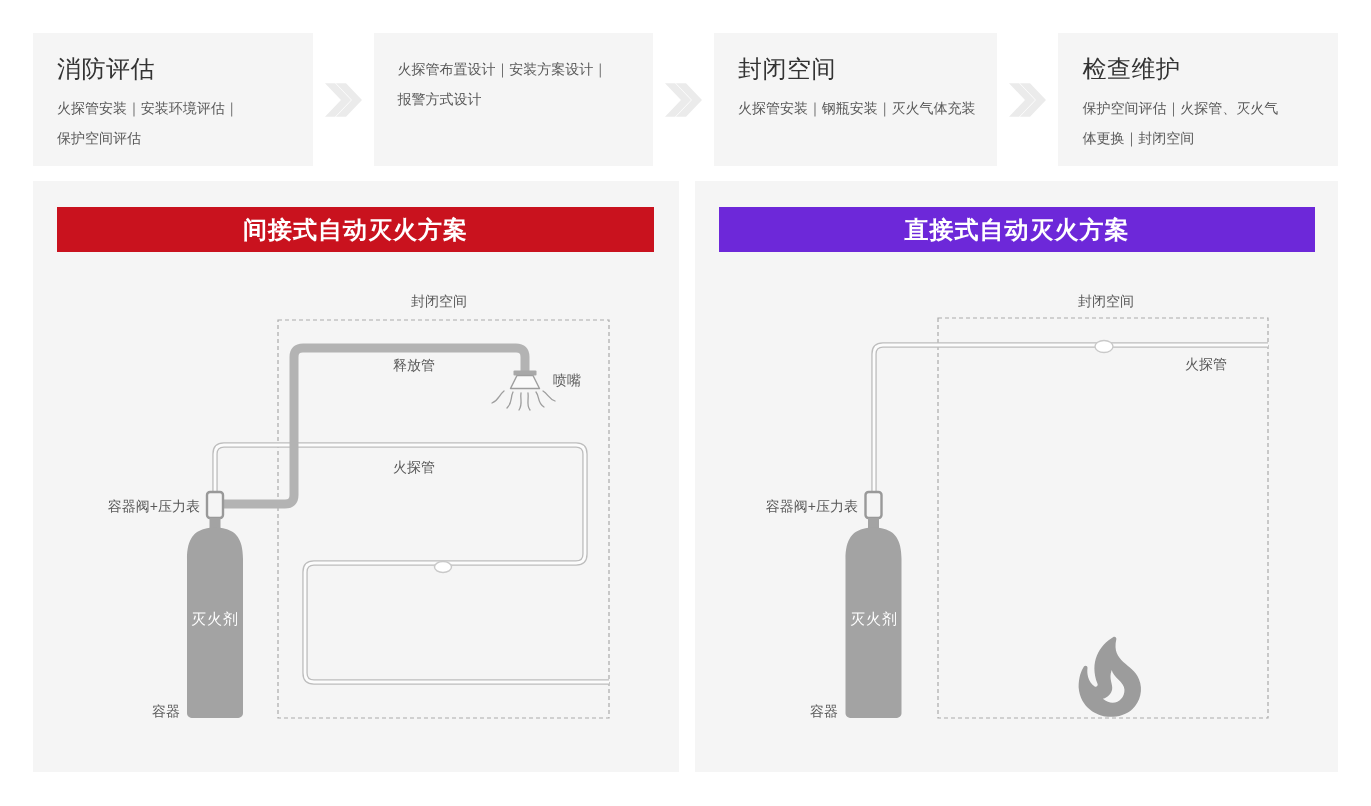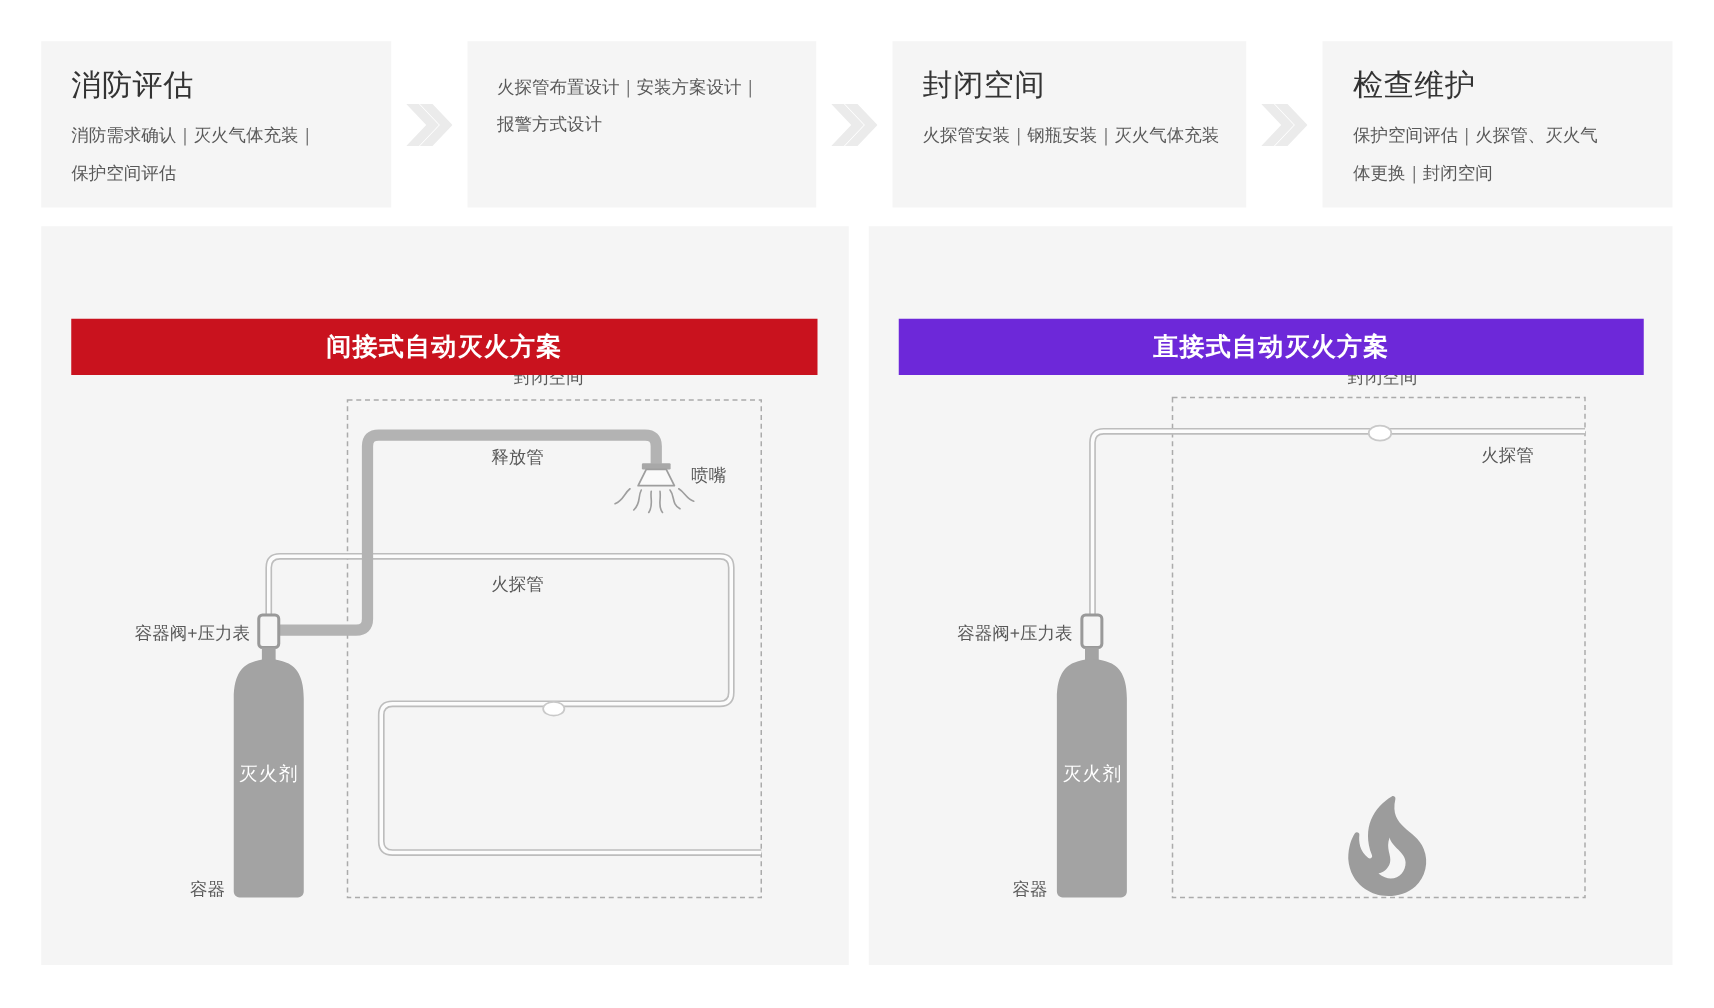--- a/index.html
+++ b/index.html
@@ -34,43 +34,42 @@
   .panels-row{
     position:absolute;left:33px;top:181px;display:flex;gap:16px;
   }
   .panel{
     position:relative;width:646px;height:591px;background:#f5f5f5;
   }
   .panel.right{width:643px;}
   .panel-title-bar{
     position:absolute;left:24px;top:26px;height:45px;
     display:flex;align-items:center;justify-content:center;
-    color:#ffffff;font-size:20px;font-weight:bold;letter-spacing:1px;
+    color:#ffffff;font-size:24px;font-weight:bold;letter-spacing:1px;
     z-index:2;
-    margin-top:48px;
   }
   .panel .panel-title-bar{width:597px;}
   .panel.right .panel-title-bar{width:596px;}
   .diagram{position:absolute;left:0;top:0;z-index:1;}
   .diagram text{
     font-family:"Liberation Sans","DejaVu Sans",sans-serif;
     font-size:14px;fill:#595959;
   }
   .diagram text.agent-text{fill:#ffffff;font-size:15px;letter-spacing:1px;}
 </style>
 </head>
 <body>
 
 <div class="page">
 
   <div class="steps-row">
 
     <div class="step-card">
       <div class="step-title">消防评估</div>
-      <div class="step-line">消防需求确认｜灭火气体充装｜</div>
+      <div class="step-line">火探管安装｜安装环境评估｜</div>
       <div class="step-line">保护空间评估</div>
     </div>
 
     <div class="chevron-gap">
       <svg width="37" height="38" viewBox="0 0 44 40">
         <path d="M0 0 H12 L31 20 L12 40 H0 L19 20 Z" fill="#ebebeb"></path>
         <path d="M13 0 H25 L44 20 L25 40 H13 L32 20 Z" fill="#ebebeb"></path>
       </svg>
     </div>
 

